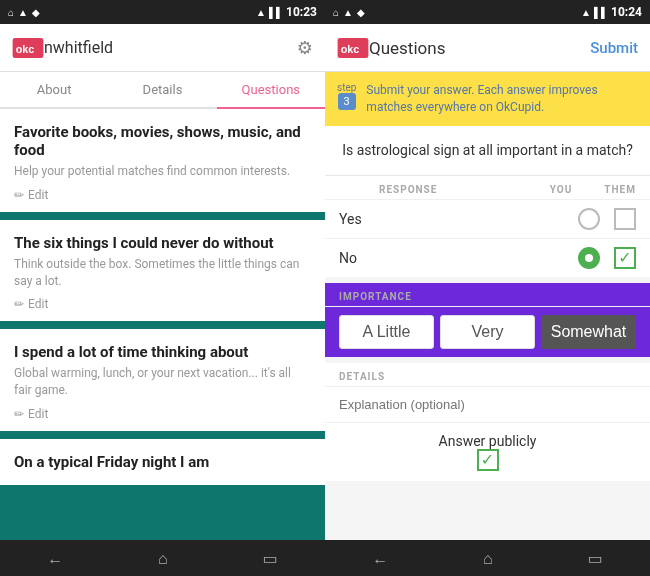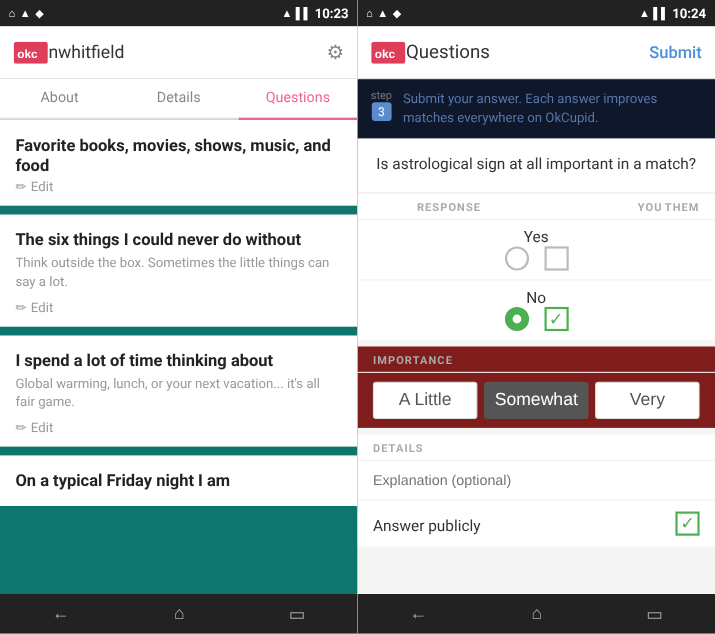--- a/index.html
+++ b/index.html
@@ -163,21 +163,21 @@
       font-weight: normal;
     }
     .submit-btn {
       color: #4a90d9;
       font-size: 15px;
       cursor: pointer;
       font-weight: 500;
     }
 
     .step-banner {
-      background: #0f172a;
+      background: #fde047;
       padding: 10px 12px;
       display: flex;
       gap: 10px;
       align-items: flex-start;
       flex-shrink: 0;
     }
     .step-number {
       background: #5b8dcc;
       color: #fff;
       border-radius: 3px;
@@ -225,33 +225,32 @@
     }
     .response-label {
       font-size: 10px;
       color: #aaa;
       letter-spacing: 1px;
       font-weight: bold;
       padding-left: 40px;
     }
     .col-headers {
       display: flex;
-      gap: 2px;
+      gap: 32px;
       font-size: 10px;
       color: #aaa;
       letter-spacing: 1px;
       font-weight: bold;
     }
 
     .response-row {
       display: flex;
       align-items: center;
       padding: 8px 14px;
       border-top: 1px solid #f0f0f0;
-      flex-direction: column;
     }
     .response-text {
       flex: 1;
       font-size: 14px;
       color: #333;
     }
     .response-controls {
       display: flex;
       gap: 14px;
       align-items: center;
@@ -291,21 +290,21 @@
       flex-shrink: 0;
     }
     .checkbox-sq.checked {
       border-color: #4caf50;
       background: #fff;
       color: #4caf50;
       font-size: 16px;
     }
 
     .importance-section {
-      background: #7f1d1d;
+      background: #6d28d9;
       margin-bottom: 6px;
     }
     .importance-header {
       padding: 8px 14px 4px 14px;
       font-size: 10px;
       color: #aaa;
       letter-spacing: 1px;
       font-weight: bold;
       border-bottom: 1px solid #f0f0f0;
     }
@@ -348,22 +347,23 @@
       padding: 10px 14px;
       font-size: 13px;
       color: #bbb;
       border: none;
       outline: none;
       background: #fff;
       border-bottom: 1px solid #f0f0f0;
     }
     .answer-public-row {
       display: flex;
-      align-items: flex-end;
+      align-items: center;
       padding: 10px 14px;
+      flex-direction: column;
     }
     .answer-public-text {
       flex: 1;
       font-size: 14px;
       color: #333;
     }
 
     
     .okc-logo-svg {
       width: 32px;
@@ -401,20 +401,21 @@
   <div class="tabs-bar">
     <div class="tab">About</div>
     <div class="tab">Details</div>
     <div class="tab active">Questions</div>
   </div>
 
   <div class="left-content">
 
     <div class="section-block">
       <div class="section-title">Favorite books, movies, shows, music, and food</div>
+      <div class="section-desc">Help your potential matches find common interests.</div>
       <div class="edit-link">
         <span class="edit-pencil">✏</span>
         <span>Edit</span>
       </div>
     </div>
 
     <div class="section-block">
       <div class="section-title">The six things I could never do without</div>
       <div class="section-desc">Think outside the box. Sometimes the little things can say a lot.</div>
       <div class="edit-link">
@@ -504,22 +505,22 @@
           <div class="radio-circle selected"></div>
           <div class="checkbox-sq checked">✓</div>
         </div>
       </div>
     </div>
 
     <div class="importance-section">
       <div class="importance-header">IMPORTANCE</div>
       <div class="importance-buttons">
         <button class="imp-btn">A Little</button>
+        <button class="imp-btn">Very</button>
         <button class="imp-btn active">Somewhat</button>
-        <button class="imp-btn">Very</button>
       </div>
     </div>
 
     <div class="details-section">
       <div class="details-header">DETAILS</div>
       <input type="text" class="explanation-input" placeholder="Explanation (optional)" style="">
       <div class="answer-public-row">
         <span class="answer-public-text">Answer publicly</span>
         <div class="checkbox-sq checked">✓</div>
       </div>

